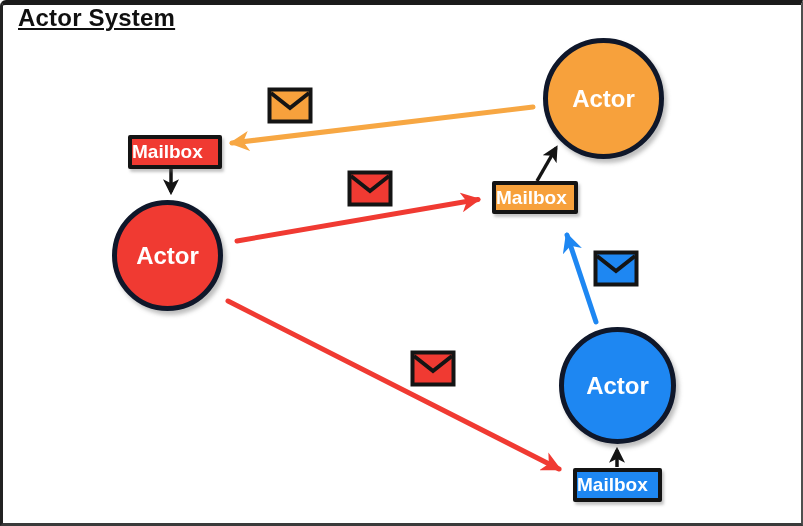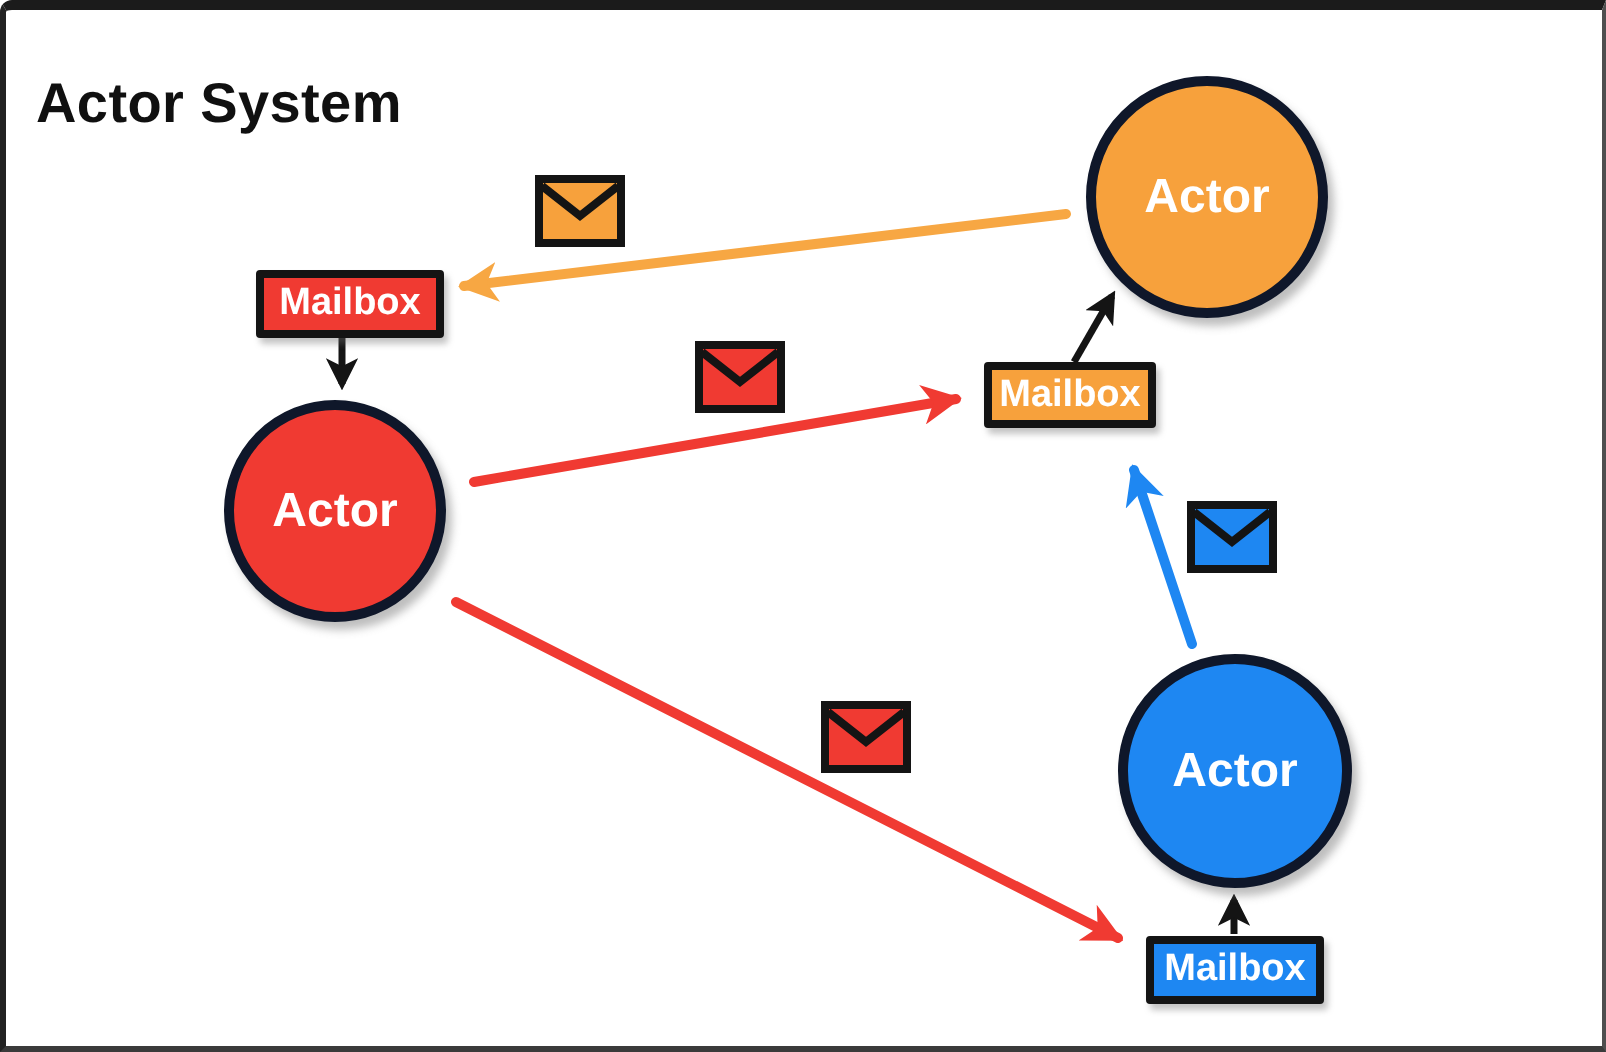--- a/index.html
+++ b/index.html
@@ -11,37 +11,38 @@
   .frame {
     position: absolute; inset: 0; box-sizing: border-box;
     border-top: 5px solid #1b1b1b;
     border-left: 3px solid #222222;
     border-right: 2px solid #4f4f4f;
     border-bottom: 3px solid #3a3a3a;
     border-radius: 6px 0 0 0;
     background: #ffffff;
   }
   .title {
-    position: absolute; left: 18px; top: 36px;
-    font-size: 28px; font-weight: bold; color: #101010; letter-spacing: 0.2px;
+    position: absolute; left: 18px; top: 4px;
+    font-size: 24px; font-weight: bold; color: #101010; letter-spacing: 0.2px;
     z-index: 4;
+    text-decoration: underline;
   }
   .actor {
     position: absolute; box-sizing: border-box; border-radius: 50%;
     border: 5px solid #0f172a; z-index: 2;
     display: flex; align-items: center; justify-content: center;
     color: #ffffff; font-weight: bold; font-size: 24px;
     box-shadow: 3px 4px 4px rgba(110,110,110,0.45);
   }
   .actor-red    { left: 112px; top: 200px; width: 111px; height: 111px; }
   .actor-orange { left: 543px; top: 38px;  width: 121px; height: 121px; }
   .actor-blue   { left: 559px; top: 327px; width: 117px; height: 117px; }
   .mailbox {
     position: absolute; box-sizing: border-box; border: 4px solid #141414;
-    z-index: 2; display: flex; align-items: center; justify-content: center;
+    z-index: 2; display: flex; align-items: center; 
     color: #ffffff; font-weight: bold; font-size: 19px;
     box-shadow: 2px 3px 3px rgba(110,110,110,0.4);
     border-radius: 2px;
   }
   .mailbox-red    { left: 128px; top: 135px; width: 94px; height: 34px; }
   .mailbox-orange { left: 492px; top: 181px; width: 86px; height: 33px; }
   .mailbox-blue   { left: 573px; top: 468px; width: 89px; height: 34px; }
   .arrows { position: absolute; left: 0; top: 0; z-index: 1; pointer-events: none; }
   .envelope { position: absolute; z-index: 3; }
   .env-orange    { left: 267px; top: 87px; }

